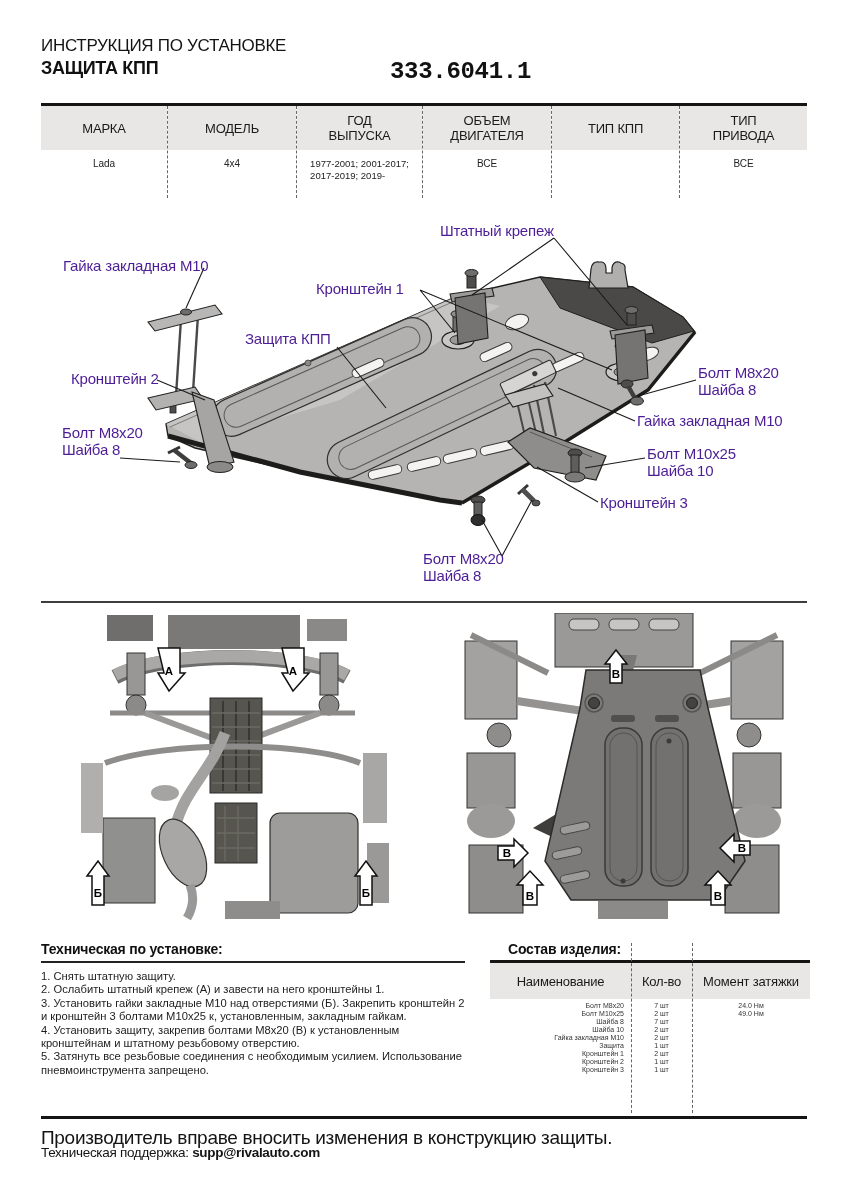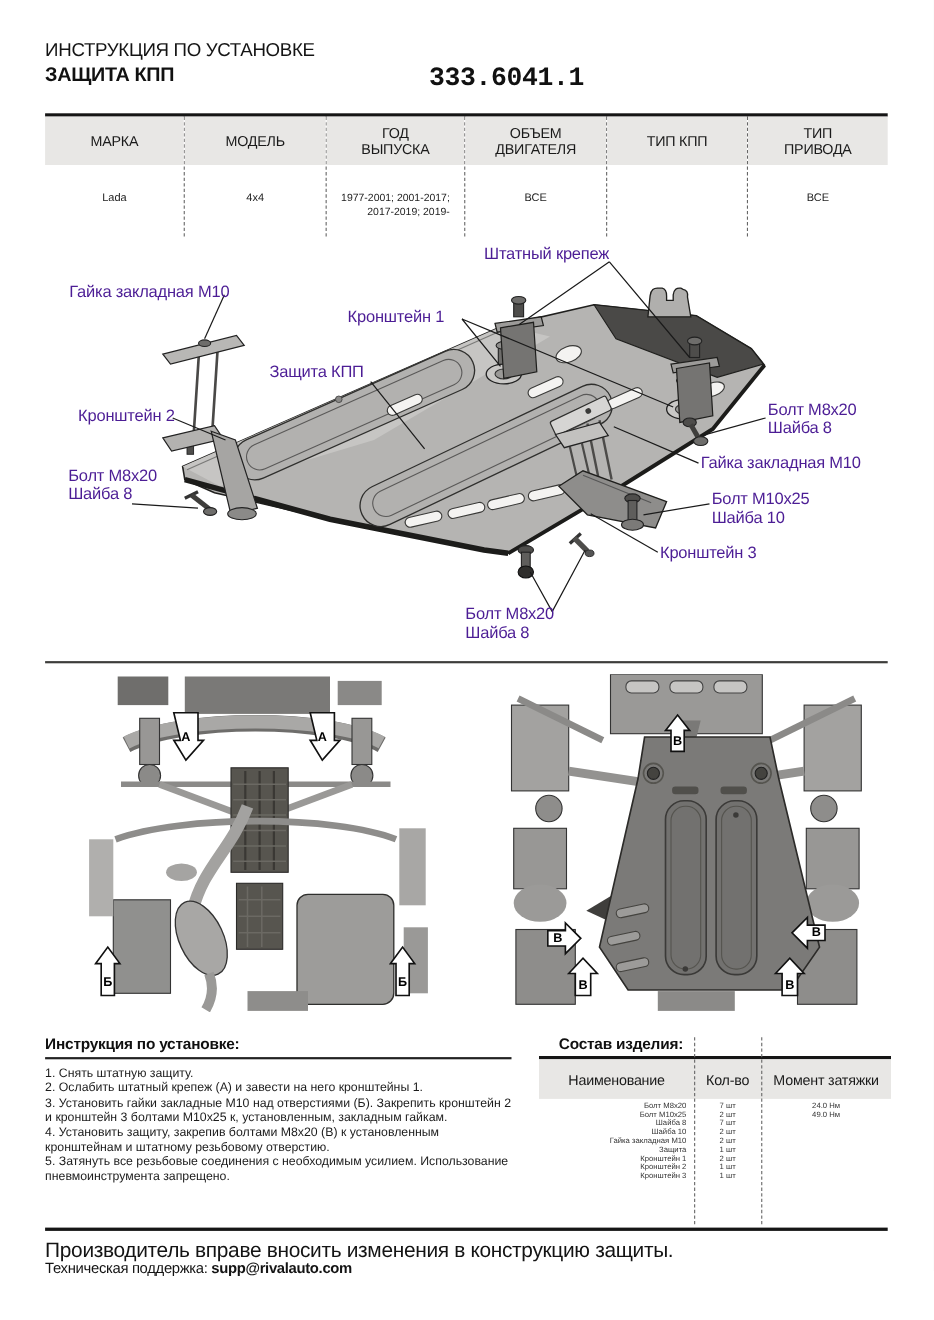--- a/index.html
+++ b/index.html
@@ -9,22 +9,22 @@
   .doc-type{position:absolute;left:41px;top:36px;font-size:17px;letter-spacing:-0.3px;color:#141414;}
   .product-title{position:absolute;left:41px;top:58px;font-size:18px;font-weight:bold;letter-spacing:-0.3px;}
   .part-number{position:absolute;left:390px;top:58px;font-size:24px;font-weight:bold;letter-spacing:-0.3px;font-family:Liberation Mono, monospace;}
   
   .spec{position:absolute;left:41px;top:103px;width:766px;border-top:3px solid #151515;
         display:grid;grid-template-columns:127px 129px 126px 129px 128px 127px;}
   .spec-col{display:flex;flex-direction:column;}
   .spec-col.sep{border-right:1px dashed #666;}
   .spec-hcell{height:44px;background:#e8e7e5;display:flex;align-items:center;justify-content:center;
         text-align:center;font-size:13px;letter-spacing:-0.2px;white-space:pre-line;line-height:15px;color:#1a1a1a;}
-  .spec-dcell{height:40px;display:flex;align-items:flex-start;justify-content:center;text-align:right;
-        font-size:10px;padding-top:25px;white-space:pre-line;line-height:12px;color:#222;}
+  .spec-dcell{height:40px;display:flex;align-items:flex-start;justify-content:center;text-align:left;
+        font-size:10px;padding-top:8px;white-space:pre-line;line-height:12px;color:#222;}
   .spec-dcell.small{font-size:9.5px;}
   
   .diagram{position:absolute;left:40px;top:210px;width:770px;height:395px;}
   .diagram svg{position:absolute;left:0;top:0;}
   .dlabel{position:absolute;font-size:15px;line-height:17px;letter-spacing:-0.2px;color:#4c1d95;white-space:nowrap;}
   
   .divider{position:absolute;left:41px;top:601px;width:766px;height:2px;background:#3d3d3b;}
   .photo{position:absolute;}
   .pletter{position:absolute;transform:translate(-50%,-50%);font-weight:bold;font-size:11.5px;color:#000;}
   
@@ -331,21 +331,21 @@
   <div class="pletter" style="left:293px;top:671px">А</div>
   <div class="pletter" style="left:98px;top:893px">Б</div>
   <div class="pletter" style="left:366px;top:893px">Б</div>
   <div class="pletter" style="left:616px;top:674px">В</div>
   <div class="pletter" style="left:507px;top:853px">В</div>
   <div class="pletter" style="left:530px;top:896px">В</div>
   <div class="pletter" style="left:742px;top:848px">В</div>
   <div class="pletter" style="left:718px;top:896px">В</div>
 
   <div class="instructions">
-    <div class="sect-heading">Инструкция по установке:</div>
+    <div class="sect-heading">Техническая по установке:</div>
     <div class="instr-rule"></div>
     <div class="steps">
       <div>1. Снять штатную защиту.</div>
       <div>2. Ослабить штатный крепеж (А) и завести на него кронштейны 1.</div>
       <div>3. Установить гайки закладные М10 над отверстиями (Б). Закрепить кронштейн 2 и кронштейн 3 болтами М10х25 к, установленным, закладным гайкам.</div>
       <div>4. Установить защиту, закрепив болтами М8х20 (В) к установленным кронштейнам и штатному резьбовому отверстию.</div>
       <div>5. Затянуть все резьбовые соединения с необходимым усилием. Использование пневмоинструмента запрещено.</div>
     </div>
   </div>
 

